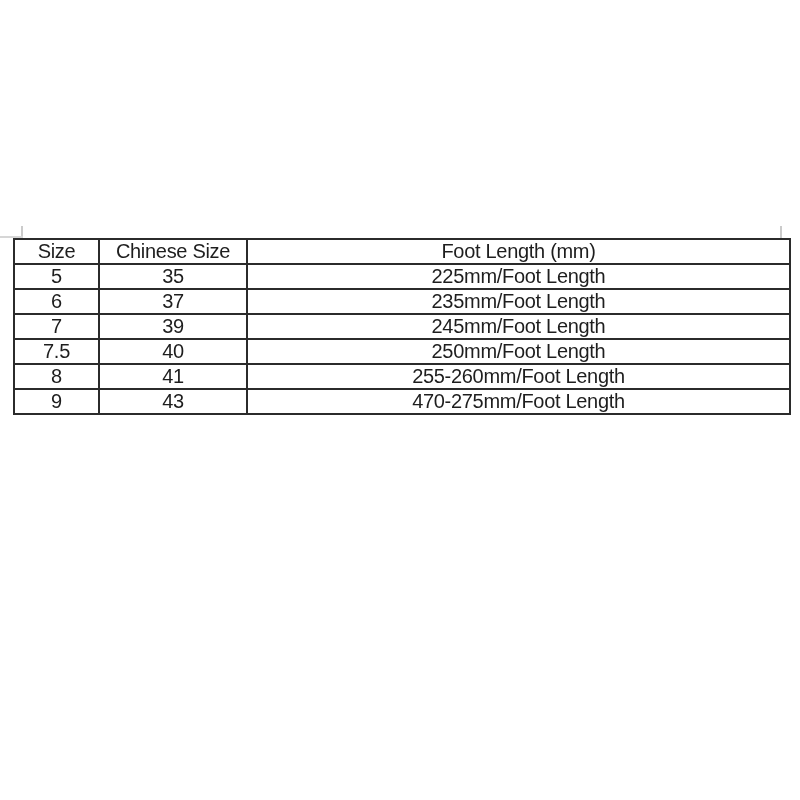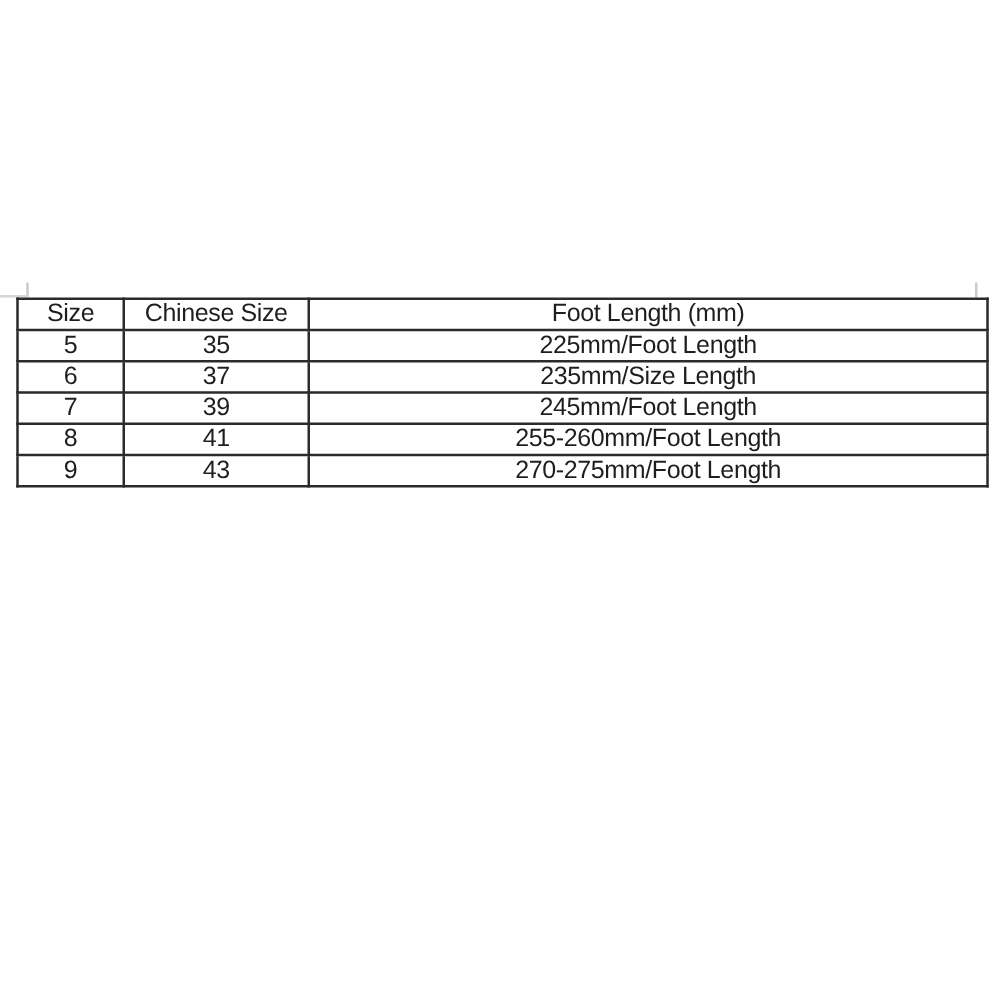--- a/index.html
+++ b/index.html
@@ -72,31 +72,36 @@
   </thead>
   <tbody>
     <tr>
       <td>5</td>
       <td>35</td>
       <td>225mm/Foot Length</td>
     </tr>
     <tr>
       <td>6</td>
       <td>37</td>
-      <td>235mm/Size Length</td>
+      <td>235mm/Foot Length</td>
     </tr>
     <tr>
       <td>7</td>
       <td>39</td>
       <td>245mm/Foot Length</td>
+    </tr>
+    <tr>
+      <td>7.5</td>
+      <td>40</td>
+      <td>250mm/Foot Length</td>
     </tr>
     <tr>
       <td>8</td>
       <td>41</td>
       <td>255-260mm/Foot Length</td>
     </tr>
     <tr>
       <td>9</td>
       <td>43</td>
-      <td>270-275mm/Foot Length</td>
+      <td>470-275mm/Foot Length</td>
     </tr>
   </tbody>
 </table>
 
 </body></html>

